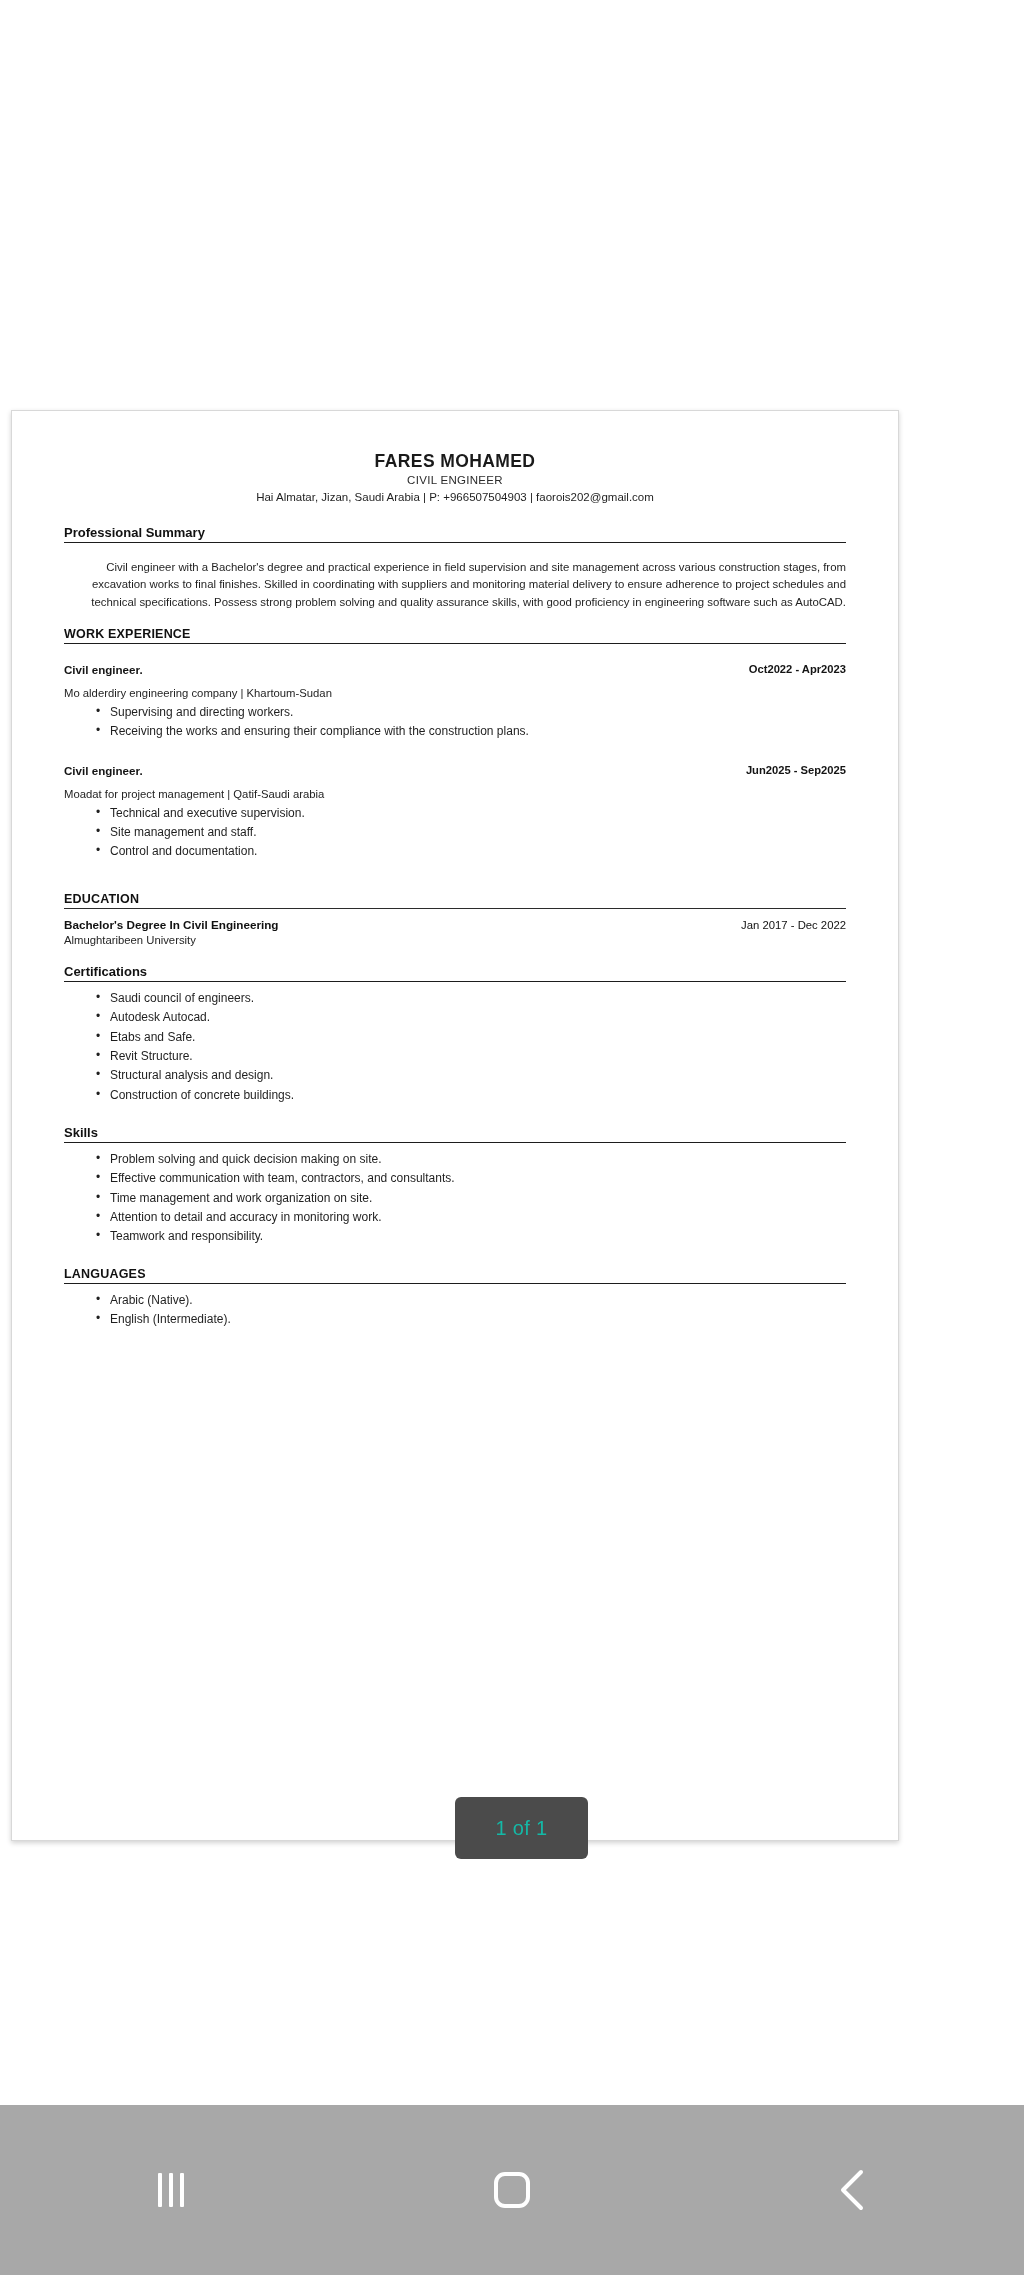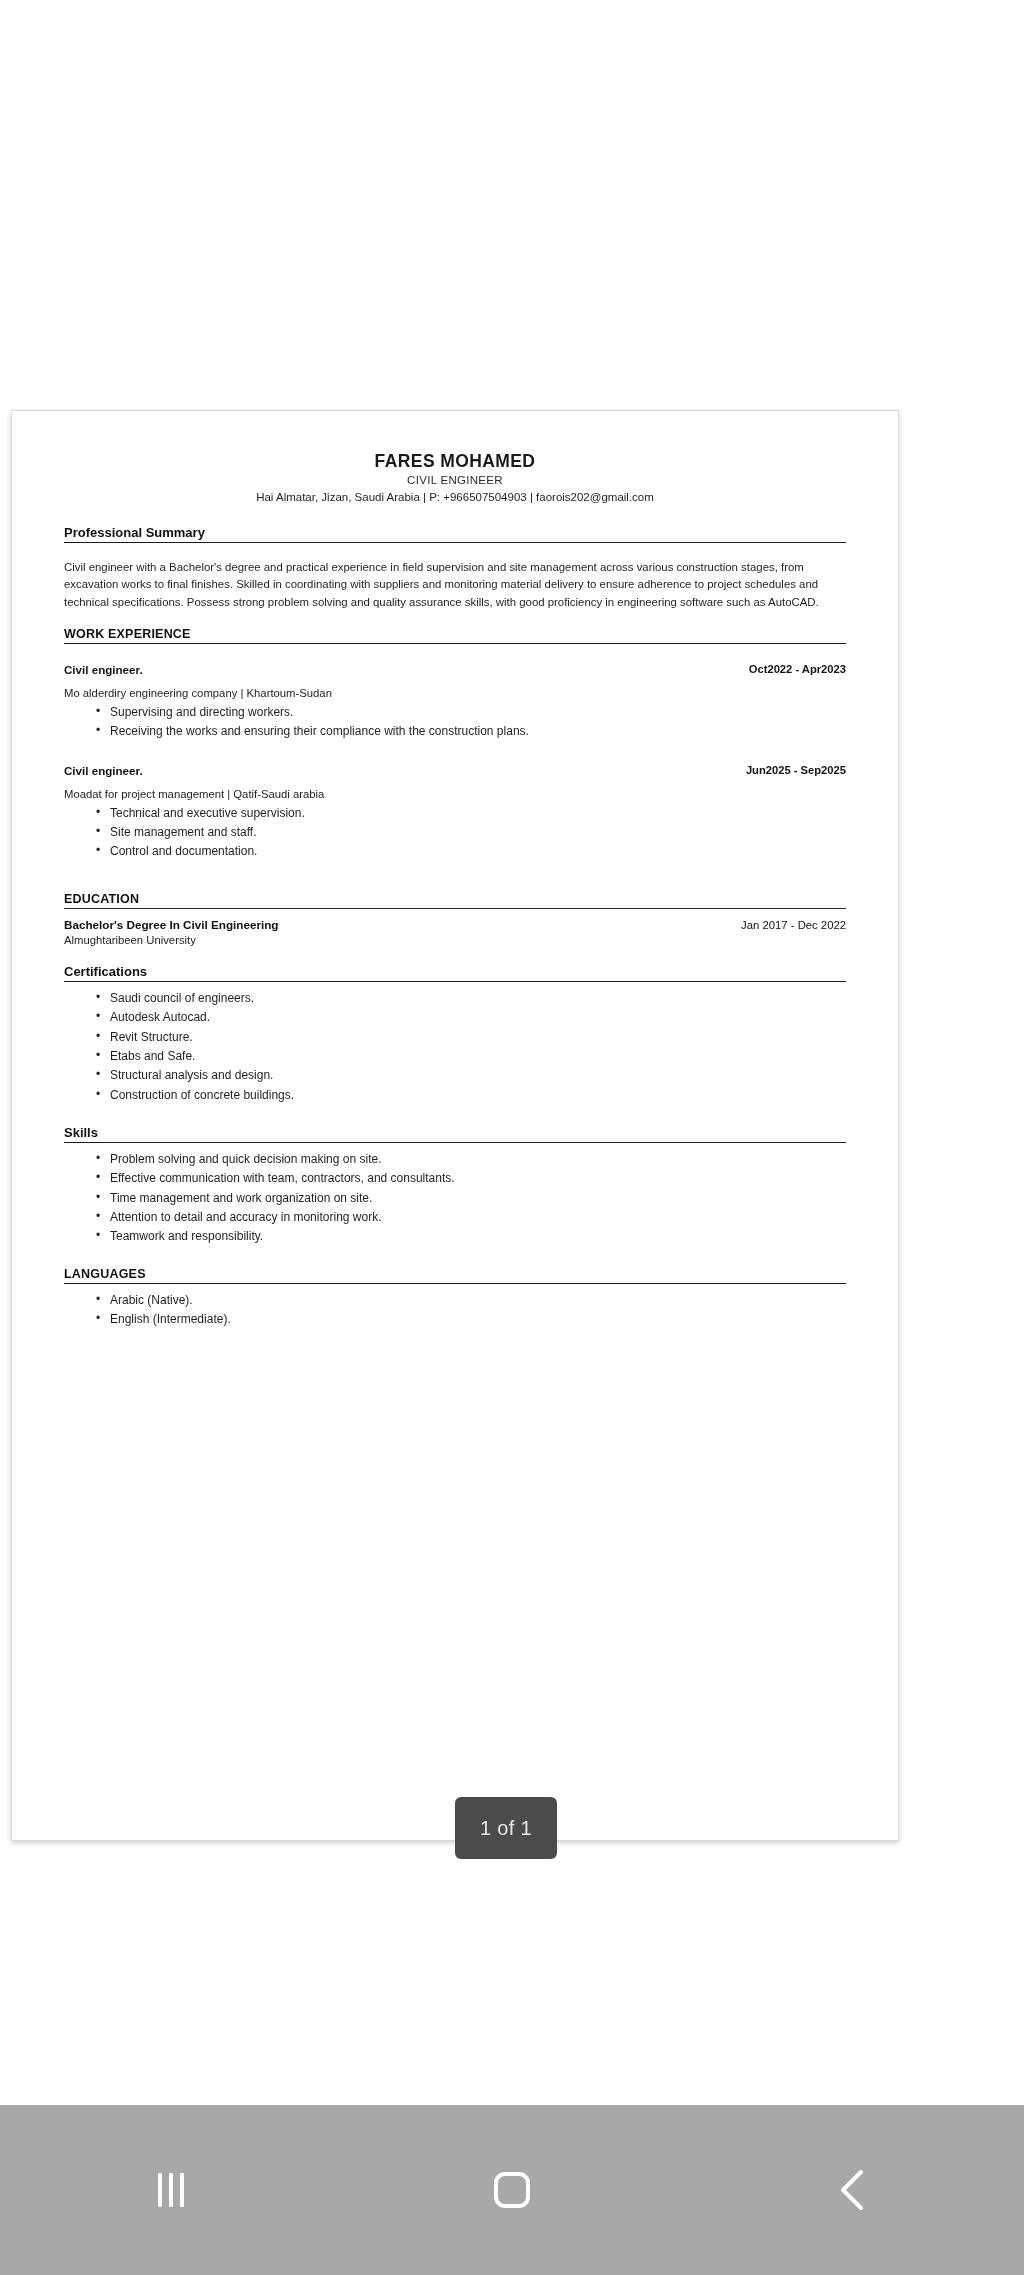--- a/index.html
+++ b/index.html
@@ -80,21 +80,21 @@
   }
   .rule.thin {
     border-top: 1px solid #2b2b2b;
   }
 
   
   .summary {
     font-size: 11.4px;
     line-height: 1.52;
     color: #1f1f1f;
-    text-align: left;
+    text-align: right;
     margin: 16px 0 16px 0;
   }
 
   
   .job {
     margin-bottom: 6px;
   }
   .job-row {
     display: flex;
     justify-content: space-between;
@@ -164,25 +164,25 @@
     font-size: 11.3px;
     color: #242424;
     margin-top: 3px;
   }
 
   
   #page-indicator {
     position: absolute;
     left: 455px;
     top: 1797px;
-    width: 102px;
+    width: 133px;
     height: 62px;
     background: #4b4b4b;
     border-radius: 6px;
-    color: #e5e5e5;
+    color: #14b8a6;
     font-size: 20px;
     display: flex;
     align-items: center;
     justify-content: center;
     letter-spacing: 0.3px;
   }
 
   
   #navbar {
     position: absolute;
@@ -286,22 +286,22 @@
     </div>
 
     <div class="spacer-md"></div>
 
     <div>
       <div class="sec-title">Certifications</div>
       <div class="rule"></div>
       <ul class="bullets">
         <li>Saudi council of engineers.</li>
         <li>Autodesk Autocad.</li>
+        <li>Etabs and Safe.</li>
         <li>Revit Structure.</li>
-        <li>Etabs and Safe.</li>
         <li>Structural analysis and design.</li>
         <li>Construction of concrete buildings.</li>
       </ul>
     </div>
 
     <div class="spacer-md"></div>
 
     <div>
       <div class="sec-title">Skills</div>
       <div class="rule"></div>

